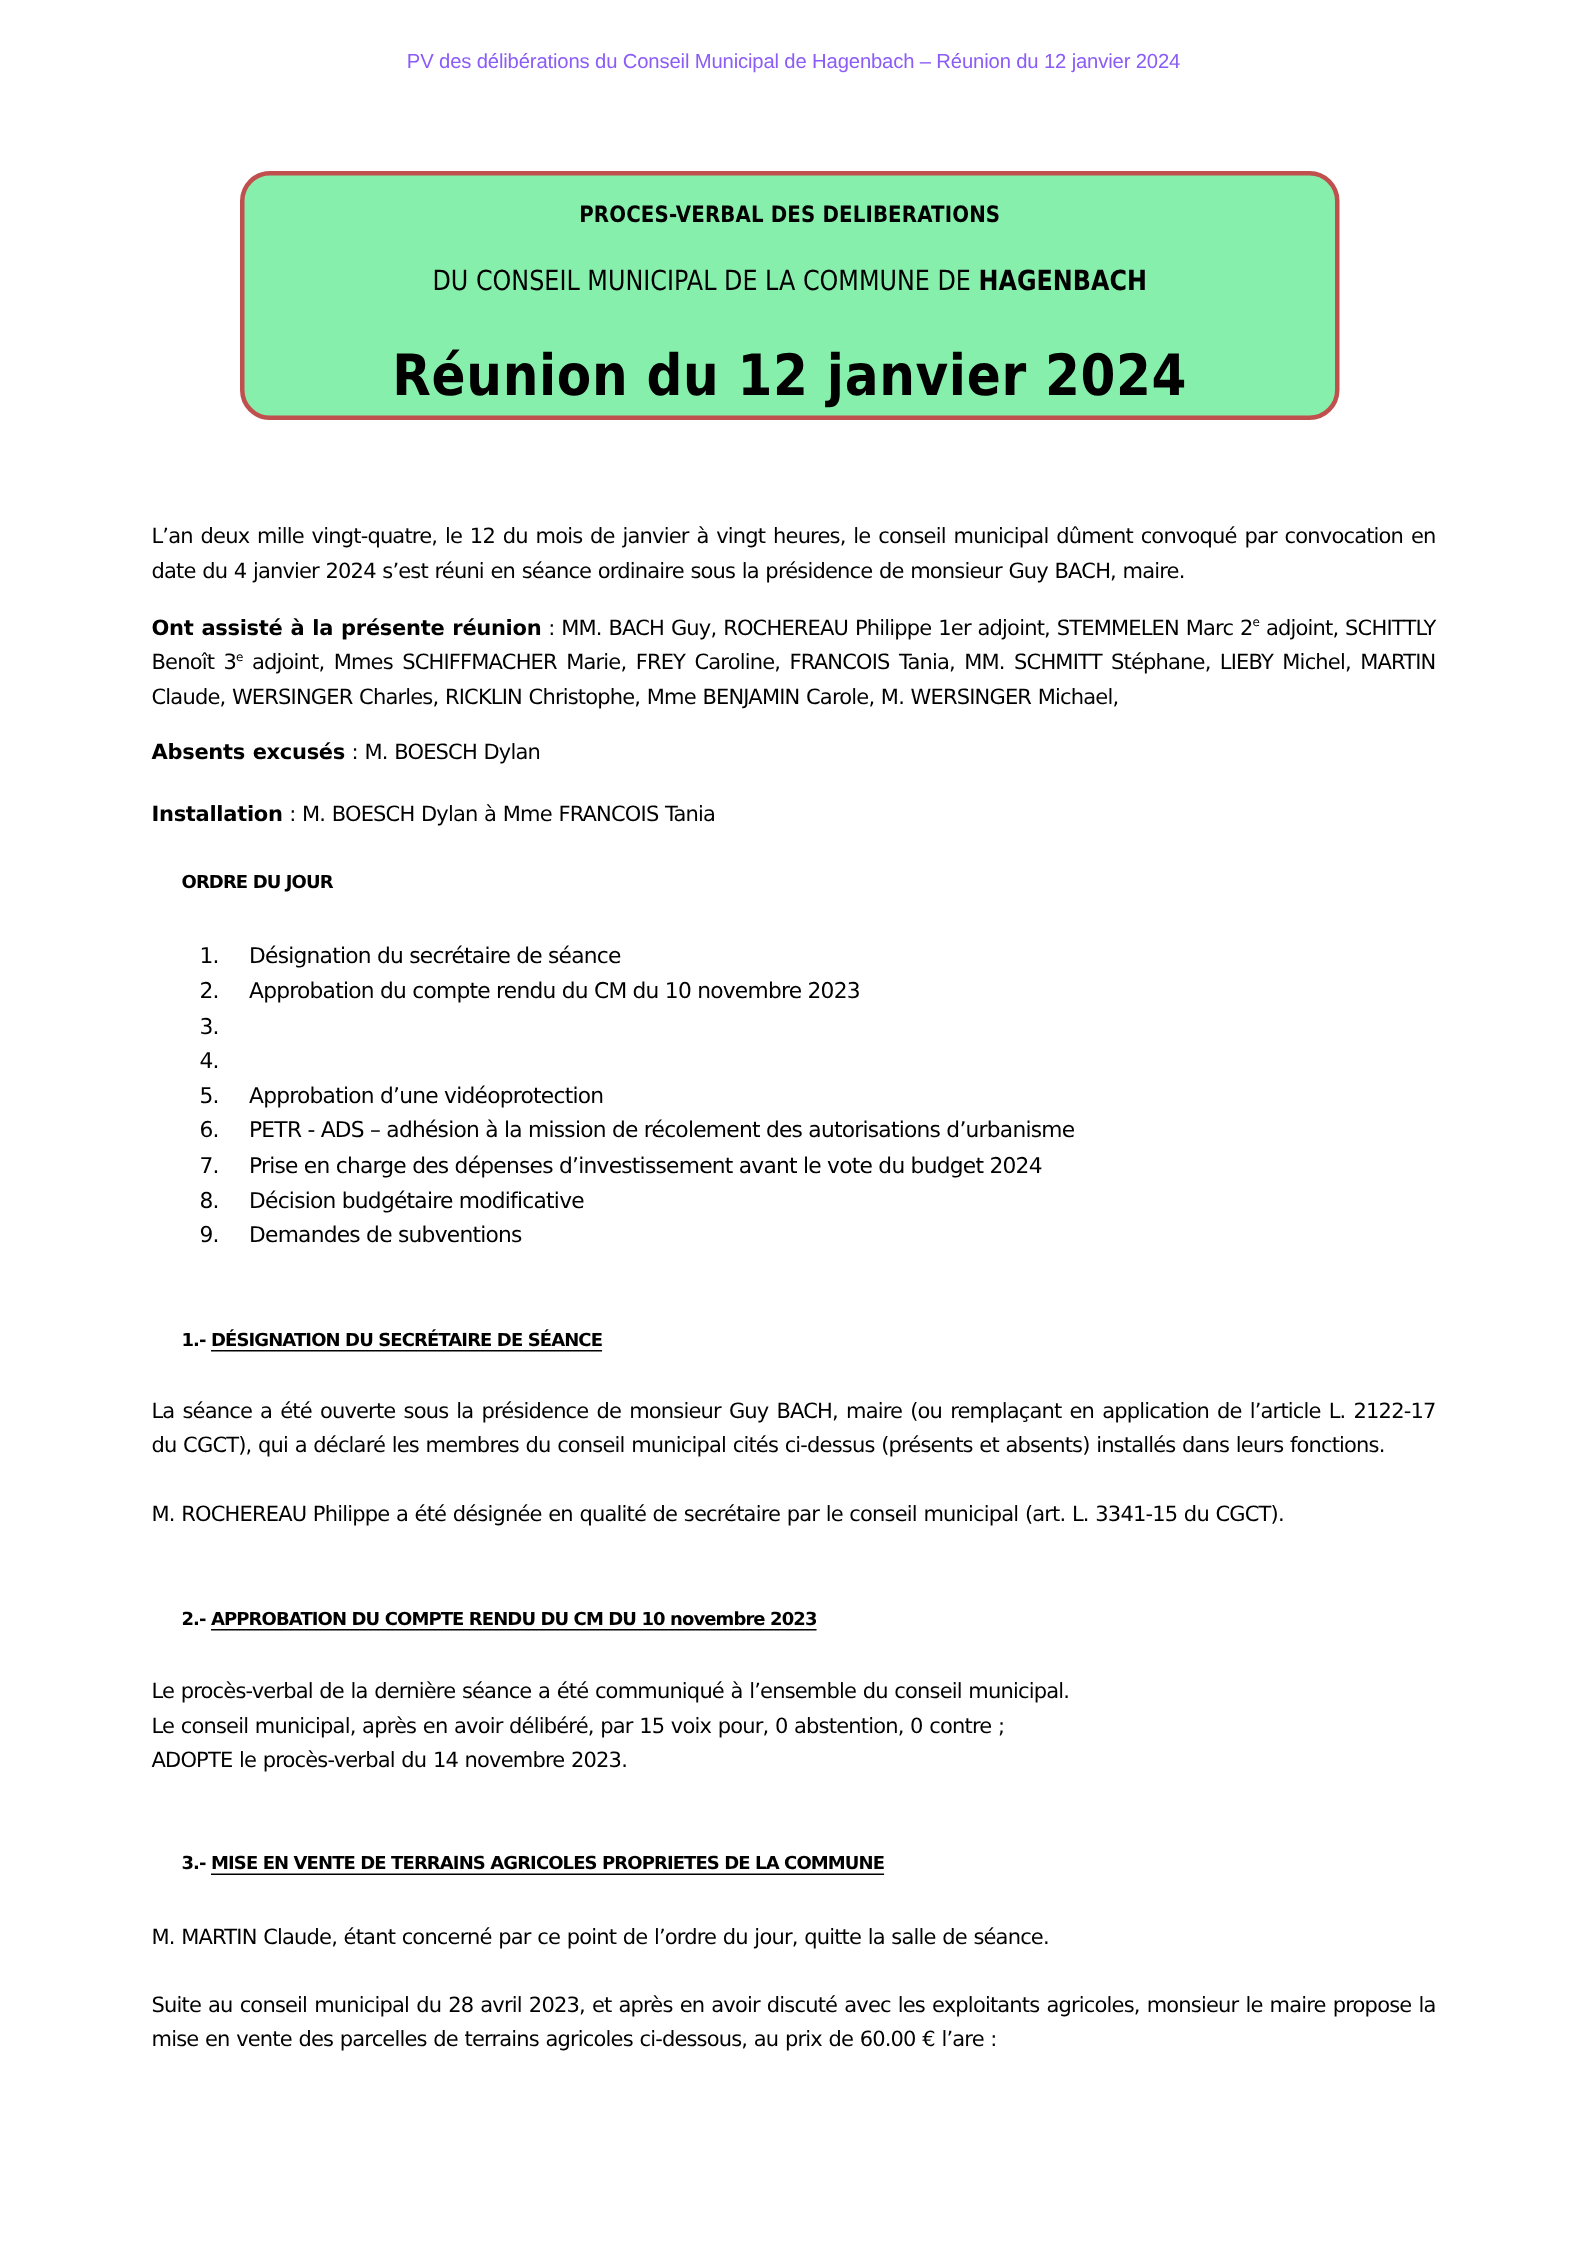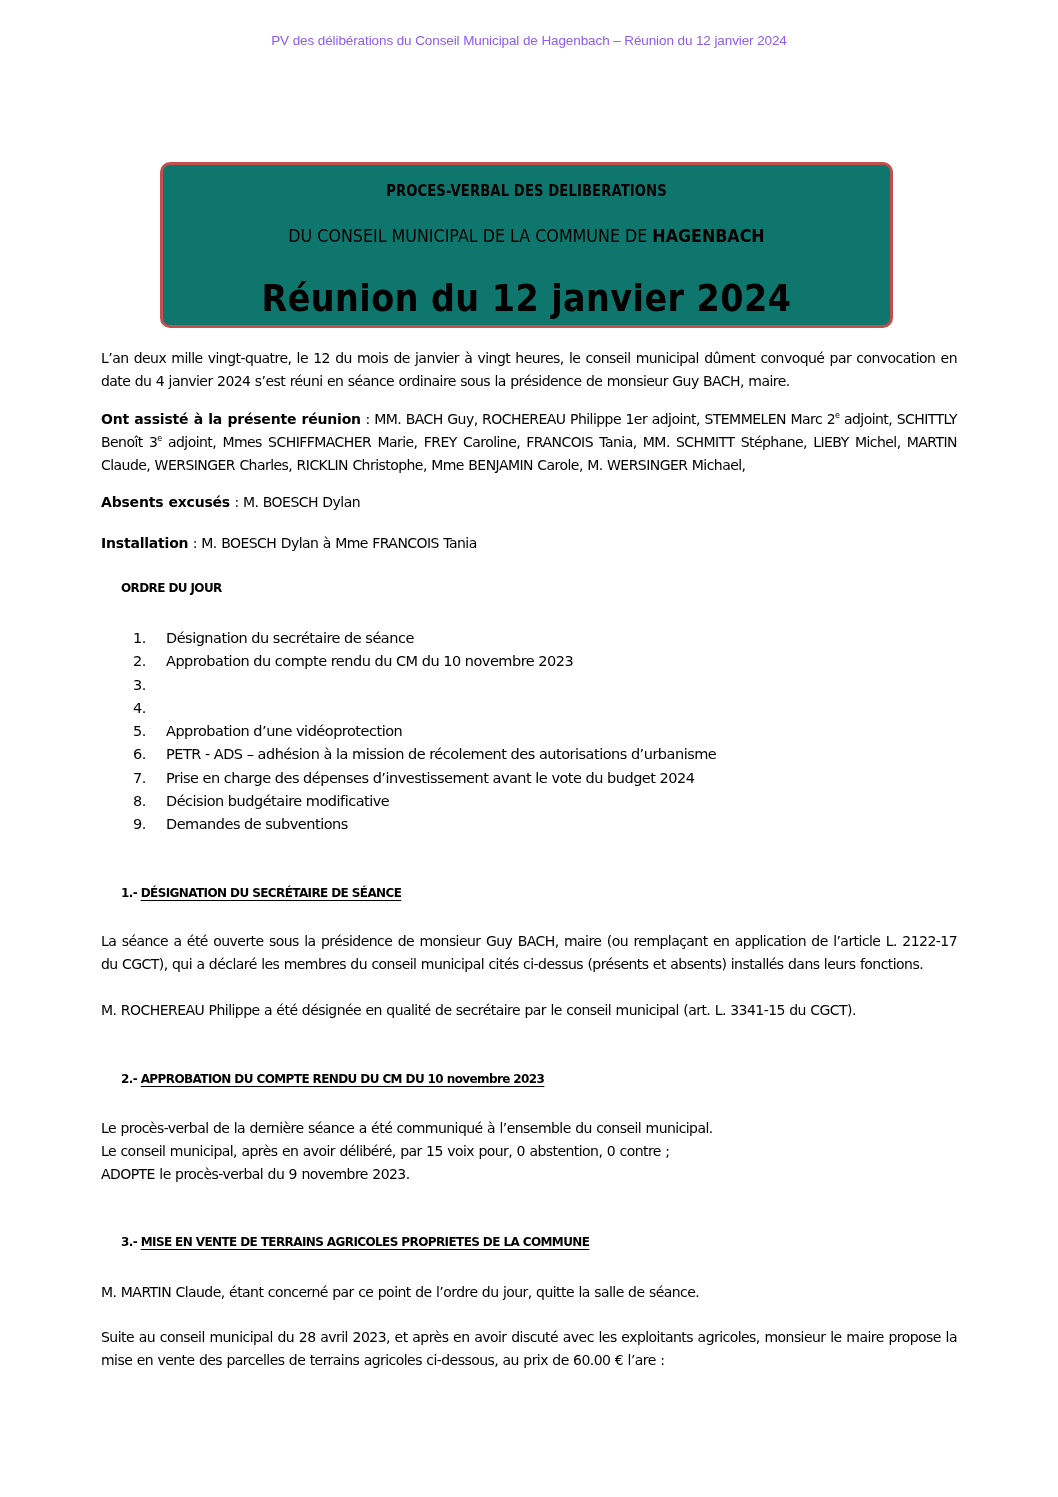--- a/index.html
+++ b/index.html
@@ -8,22 +8,22 @@
       font-family: "DejaVu Sans Condensed", "DejaVu Sans", "Liberation Sans", sans-serif;
       color: #000;
     }
     .page-header {
       position: absolute; top: 33px; left: 0; width: 1058px; text-align: center;
       font-size: 13.5px; color: #8b5cf6; letter-spacing: -0.1px;
       font-family: "Liberation Sans", sans-serif;
     }
     .title-box {
       position: absolute; left: 160px; top: 114px; width: 727px; height: 160px;
-      background: #0f766e; border: 3px solid #c0504d; border-radius: 10px;
-      box-sizing: content-box; text-align: center; margin-top: 48px;
+      background: #86efac; border: 3px solid #c0504d; border-radius: 20px;
+      box-sizing: content-box; text-align: center;
     }
     .title-line1 {
       position: absolute; top: 17px; left: 0; right: 0;
       font-weight: bold; font-size: 15px; letter-spacing: 0.1px;
       font-family: "DejaVu Sans", sans-serif; transform: scaleX(0.88);
     }
     .title-line2 {
       position: absolute; top: 60px; left: 0; right: 0;
       font-size: 18.5px; font-family: "DejaVu Sans", sans-serif; transform: scaleX(0.86);
     }
@@ -104,17 +104,17 @@
     </li>
 </ul>
 
 <div class="h" style="top:886px;"><span>1.- </span><u>DÉSIGNATION DU SECRÉTAIRE DE SÉANCE</u></div>
 <p class="t" style="top:930px;">La séance a été ouverte sous la présidence de monsieur Guy BACH, maire (ou remplaçant en application de l’article L. 2122-17 du CGCT), qui a déclaré les membres du conseil municipal cités ci-dessus (présents et absents) installés dans leurs fonctions.</p>
 <p class="t" style="top:999px;">M. ROCHEREAU Philippe a été désignée en qualité de secrétaire par le conseil municipal (art. L. 3341-15 du CGCT).</p>
 
 <div class="h" style="top:1072px;"><span>2.- </span><u>APPROBATION DU COMPTE RENDU DU CM DU 10 novembre 2023</u></div>
 <p class="t" style="top:1117px;">Le procès-verbal de la dernière séance a été communiqué à l’ensemble du conseil municipal.</p>
 <p class="t" style="top:1140px;">Le conseil municipal, après en avoir délibéré, par 15 voix pour, 0 abstention, 0 contre ;</p>
-<p class="t" style="top:1163px;">ADOPTE le procès-verbal du 9 novembre 2023.</p>
+<p class="t" style="top:1163px;">ADOPTE le procès-verbal du 14 novembre 2023.</p>
 
 <div class="h" style="top:1235px;"><span>3.- </span><u>MISE EN VENTE DE TERRAINS AGRICOLES PROPRIETES DE LA COMMUNE</u></div>
 <p class="t" style="top:1281px;">M. MARTIN Claude, étant concerné par ce point de l’ordre du jour, quitte la salle de séance.</p>
 <p class="t" style="top:1326px;">Suite au conseil municipal du 28 avril 2023, et après en avoir discuté avec les exploitants agricoles, monsieur le maire propose la mise en vente des parcelles de terrains agricoles ci-dessous, au prix de 60.00 € l’are :</p>
 
 </body></html>

